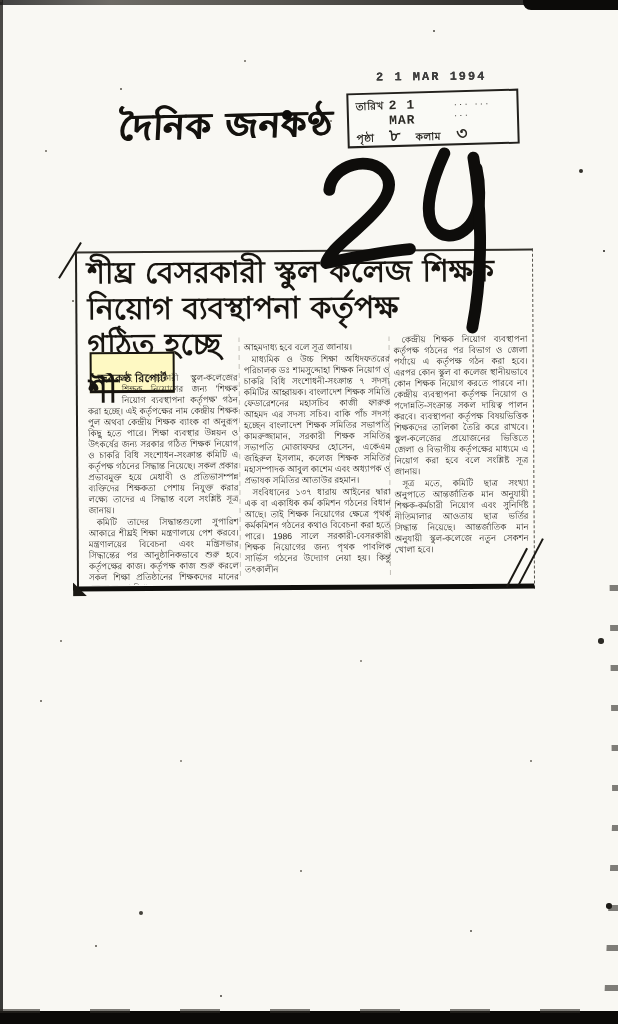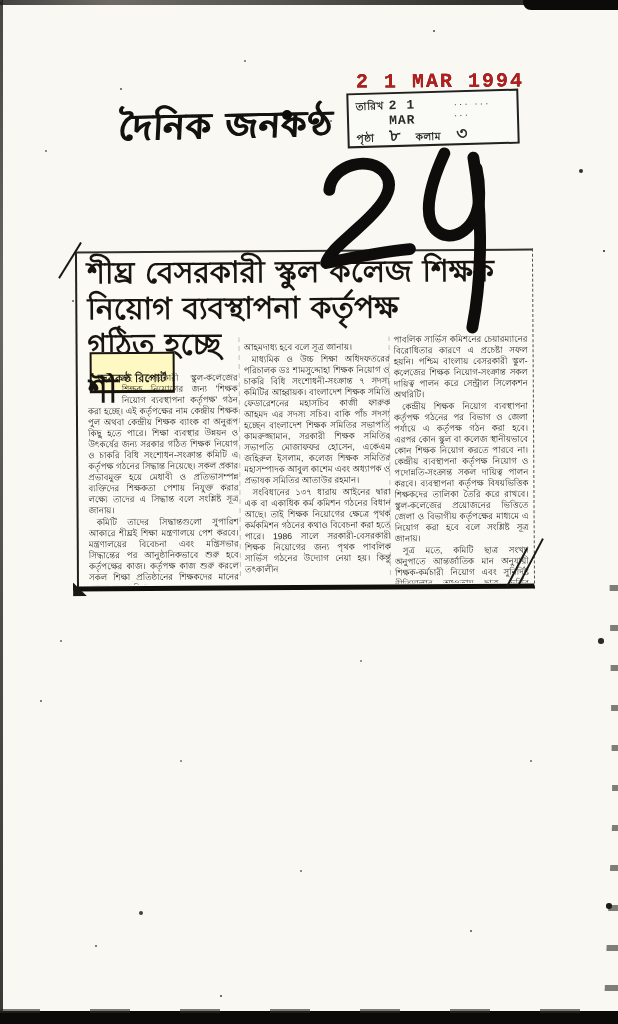--- a/index.html
+++ b/index.html
@@ -24,22 +24,22 @@
     clip-path:polygon(40% 0,100% 0,100% 100%,0 100%,60% 55%); }
   .speckles { position:absolute; top:0; left:0; width:2px; height:2px; background:#3c3a35; border-radius:50%;
     box-shadow: 120px 88px 0 #55524a, 244px 60px 0 #6b675e, 433px 30px 0 #4a4840,
       72px 300px 0 #5d594f, 580px 170px 0 1px #33312b, 603px 250px 0 #22201b,
       40px 700px 0 #5d594f, 140px 912px 0 1px #44423b, 95px 945px 0 #55524a,
       300px 870px 0 #6b675e, 470px 930px 0 #55524a, 220px 995px 0 #44423b,
       530px 760px 0 #6b675e, 60px 640px 0 #6b675e, 360px 660px 0 #7a766c,
       180px 760px 0 #7a766c, 600px 640px 0 2px #2c2a25, 608px 905px 0 2px #1d1b17,
       45px 150px 0 #6b675e, 330px 120px 0 #7a766c; }
   
-  .date-stamp { position:absolute; left:356px; top:70px; font-family:"Liberation Mono", monospace;
-    font-size:20px; font-weight:bold; letter-spacing:2px; color:#b91c1c; transform:rotate(-.4deg);
+  .date-stamp { position:absolute; left:376px; top:70px; font-family:"Liberation Mono", monospace;
+    font-size:12px; font-weight:bold; letter-spacing:2px; color:#404040; transform:rotate(-.4deg);
     text-shadow:0 0 .5px #262420; }
   
   .stamp-box { position:absolute; left:347px; top:91px; width:172px; height:55px;
     border:2.5px solid #23211d; transform:rotate(-1.6deg); padding:4px 7px 2px;
     background:rgba(255,255,255,.25); font-size:11px; color:#2c2a25; }
   .stamp-row { display:flex; align-items:baseline; gap:5px; height:24px; }
   .stamp-label { font-weight:bold; font-size:10.5px; letter-spacing:.5px; }
   .stamp-date-val { font-family:"Liberation Mono", monospace; font-weight:bold; font-size:13px; letter-spacing:1px; }
   .stamp-dots { font-size:10px; letter-spacing:2px; color:#3a3833; }
   .stamp-hand { font-size:17px; font-weight:bold; transform:rotate(-4deg); display:inline-block;
@@ -147,19 +147,18 @@
       <p>কমিটি তাদের সিদ্ধান্তগুলো সুপারিশ আকারে শীঘ্রই শিক্ষা মন্ত্রণালয়ে পেশ করবে। মন্ত্রণালয়ের বিবেচনা এবং মন্ত্রিসভার সিদ্ধান্তের পর আনুষ্ঠানিকভাবে শুরু হবে কর্তৃপক্ষের কাজ। কর্তৃপক্ষ কাজ শুরু করলে সকল শিক্ষা প্রতিষ্ঠানের শিক্ষকদের মানের ক্ষেত্রে সমতা বিধান</p>
     </div>
 
     <div class="col col-2">
       <p class="noindent">আহমদাধ্য হবে বলে সূত্র জানায়।</p>
       <p>মাধ্যমিক ও উচ্চ শিক্ষা অধিদফতরের পরিচালক ডঃ শামসুদ্দোহা শিক্ষক নিয়োগ ও চাকরি বিধি সংশোধনী-সংক্রান্ত ৭ সদস্য কমিটির আহ্বায়ক। বাংলাদেশ শিক্ষক সমিতি ফেডারেশনের মহাসচিব কাজী ফারুক আহমদ এর সদস্য সচিব। বাকি পাঁচ সদস্য হচ্ছেন বাংলাদেশ শিক্ষক সমিতির সভাপতি কামরুজ্জামান, সরকারী শিক্ষক সমিতির সভাপতি মোজাফফর হোসেন, একেএম জহিরুল ইসলাম, কলেজ শিক্ষক সমিতির মহাসম্পাদক আবুল কাশেম এবং অধ্যাপক ও প্রভাষক সমিতির আতাউর রহমান।</p>
       <p>সংবিধানের ১৩৭ ধারায় আইনের দ্বারা এক বা একাধিক কর্ম কমিশন গঠনের বিধান আছে। তাই শিক্ষক নিয়োগের ক্ষেত্রে পৃথক কর্মকমিশন গঠনের কথাও বিবেচনা করা হতে পারে। 1986 সালে সরকারী-বেসরকারী শিক্ষক নিয়োগের জন্য পৃথক পাবলিক সার্ভিস গঠনের উদ্যোগ নেয়া হয়। কিন্তু তৎকালীন</p>
     </div>
 
     <div class="col col-3">
-      <p class="noindent">পাবলিক সার্ভিস কমিশনের চেয়ারম্যানের বিরোধিতার কারণে এ প্রচেষ্টা সফল হয়নি। পশ্চিম বাংলায় বেসরকারী স্কুল-কলেজের শিক্ষক নিয়োগ-সংক্রান্ত সকল দায়িত্ব পালন করে সেন্ট্রাল সিলেকশন অথরিটি।</p>
       <p>কেন্দ্রীয় শিক্ষক নিয়োগ ব্যবস্থাপনা কর্তৃপক্ষ গঠনের পর বিভাগ ও জেলা পর্যায়ে এ কর্তৃপক্ষ গঠন করা হবে। এরপর কোন স্কুল বা কলেজ স্থানীয়ভাবে কোন শিক্ষক নিয়োগ করতে পারবে না। কেন্দ্রীয় ব্যবস্থাপনা কর্তৃপক্ষ নিয়োগ ও পদোন্নতি-সংক্রান্ত সকল দায়িত্ব পালন করবে। ব্যবস্থাপনা কর্তৃপক্ষ বিষয়ভিত্তিক শিক্ষকদের তালিকা তৈরি করে রাখবে। স্কুল-কলেজের প্রয়োজনের ভিত্তিতে জেলা ও বিভাগীয় কর্তৃপক্ষের মাধ্যমে এ নিয়োগ করা হবে বলে সংশ্লিষ্ট সূত্র জানায়।</p>
       <p>সূত্র মতে, কমিটি ছাত্র সংখ্যা অনুপাতে আন্তর্জাতিক মান অনুযায়ী শিক্ষক-কর্মচারী নিয়োগ এবং সুনির্দিষ্ট নীতিমালার আওতায় ছাত্র ভর্তির সিদ্ধান্ত নিয়েছে। আন্তর্জাতিক মান অনুযায়ী স্কুল-কলেজে নতুন সেকশন খোলা হবে।</p>
     </div>
   </div>
 
 </div>
 
 </body></html>

